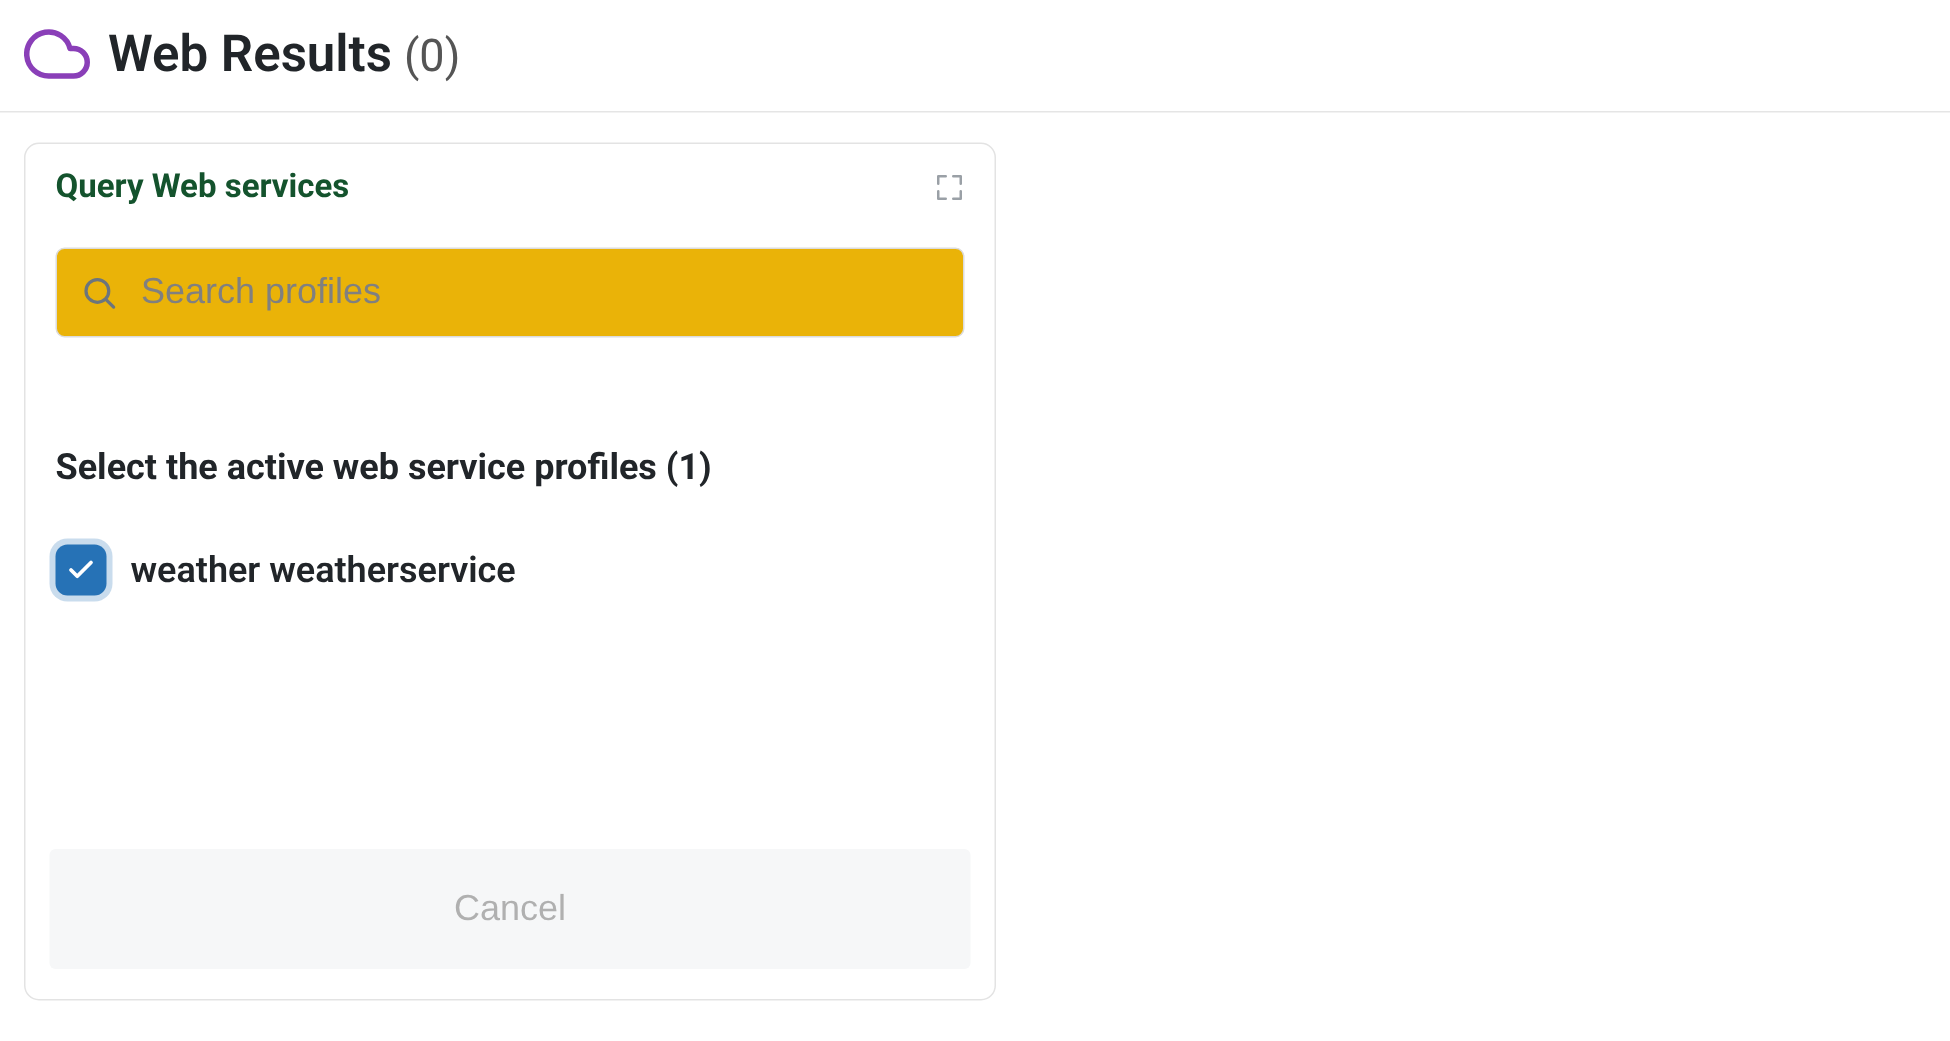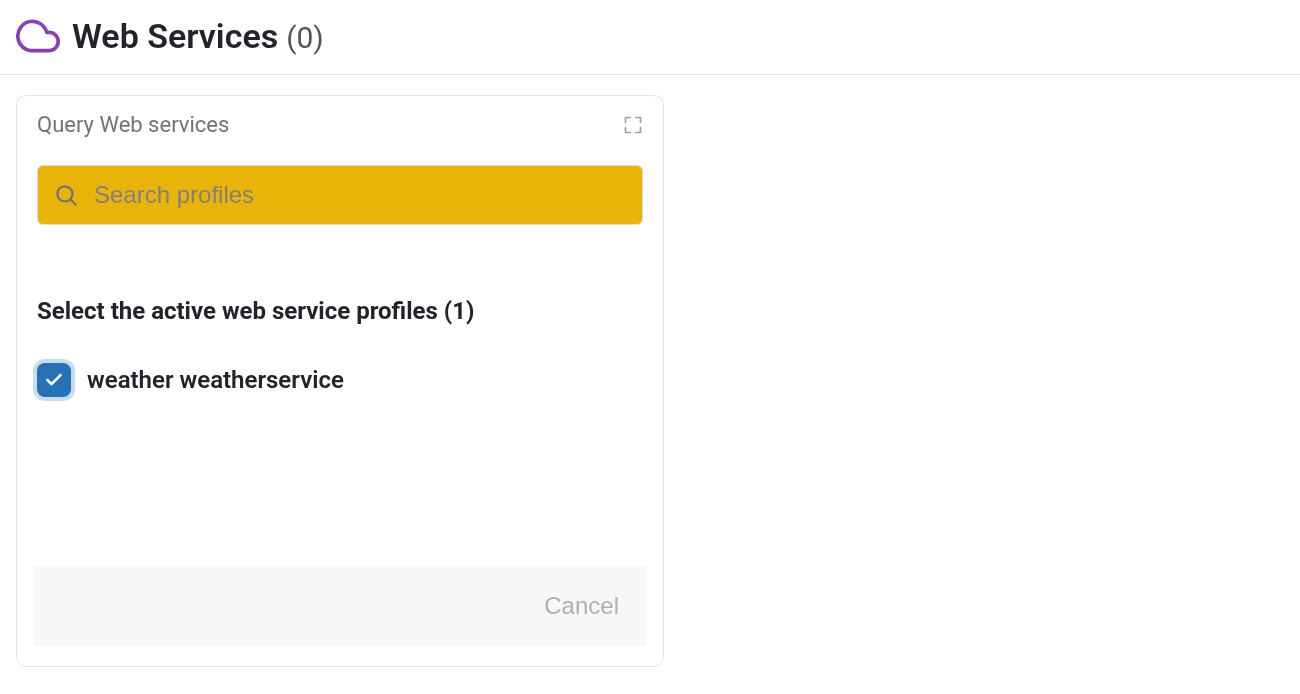--- a/index.html
+++ b/index.html
@@ -59,22 +59,22 @@
       min-height: 572px;
     }
     .panel-header {
       display: flex;
       align-items: center;
       justify-content: space-between;
       padding: 16px 20px 8px 20px;
     }
     .panel-header-title {
       font-size: 22px;
-      font-weight: 400;
-      color: #737373;
+      font-weight: 700;
+      color: #14532d;
     }
     .expand-icon {
       width: 20px;
       height: 20px;
       color: #9aa0a6;
       cursor: pointer;
     }
     .expand-icon svg {
       width: 100%;
       height: 100%;
@@ -151,20 +151,21 @@
       padding: 16px 16px 20px 16px;
     }
     .footer-inner {
       background: #f6f7f8;
       border-radius: 4px;
       display: flex;
       justify-content: flex-end;
       align-items: center;
       gap: 52px;
       padding: 18px 16px;
+      flex-direction: column;
     }
     .btn-cancel {
       background: transparent;
       border: none;
       font-size: 24px;
       color: #b0b0b0;
       cursor: pointer;
       padding: 8px 12px;
     }
     .btn-save {
@@ -181,21 +182,21 @@
 </head>
 <body>
 
 <div class="page-header">
   <span class="cloud-icon">
     <svg viewBox="0 0 24 24" fill="none" stroke="#8a3fb8" stroke-width="2" stroke-linecap="round" stroke-linejoin="round">
       <path d="M18 10h-1.26A8 8 0 1 0 9 20h9a5 5 0 0 0 0-10z"></path>
     </svg>
   </span>
   <div class="page-title">
-    <span>Web Services</span>
+    <span>Web Results</span>
     <span class="page-title-count">(0)</span>
   </div>
 </div>
 
 <div class="panels">
 
   <div class="panel panel-left">
     <div class="panel-header">
       <div class="panel-header-title">Query Web services</div>
       <span class="expand-icon">

